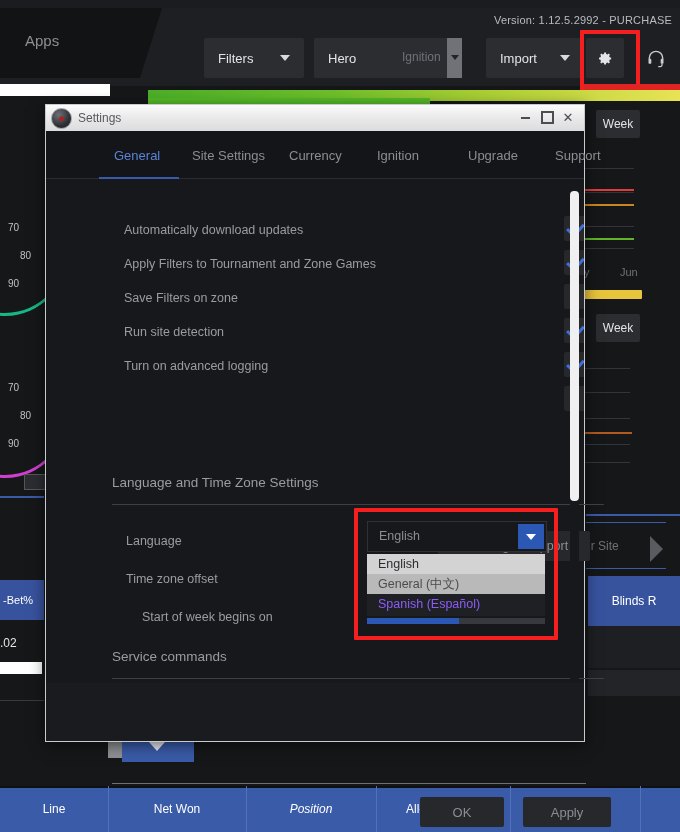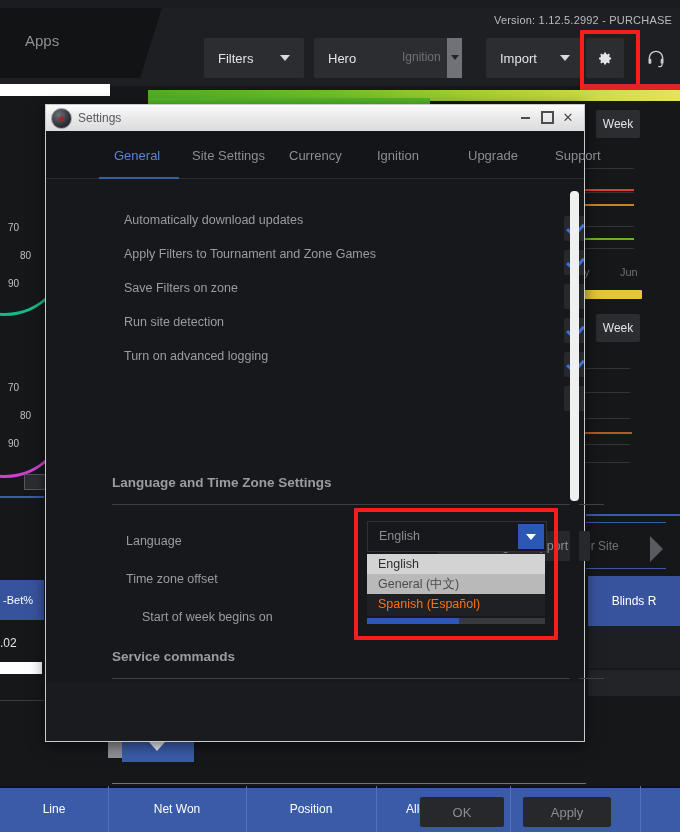--- a/index.html
+++ b/index.html
@@ -86,45 +86,45 @@
   #w-min i{display:block;width:9px;height:2px;background:#4c4d51;font-style:normal;}
   #w-max i{display:block;width:9px;height:9px;border:2px solid #4c4d51;font-style:normal;}
 
   #tabsrow{height:48px;background:#141518;position:relative;display:flex;align-items:center;}
   .tab{color:#8b8d92;font-size:13px;padding:0 0;position:relative;cursor:default;}
   .tab.active{color:#5a83d8;}
   #tab-underline{position:absolute;left:53px;top:46px;width:80px;height:3px;background:#3a5ba8;}
   #tabs-divider{position:absolute;left:0;top:47px;width:538px;height:1px;background:#2a2c31;}
 
   #body{position:absolute;left:0;top:74px;width:538px;height:504px;background:#17181b;overflow:hidden;}
-  .row{position:absolute;left:0;width:500px;height:34px;display:flex;align-items:flex-start;}
+  .row{position:absolute;left:0;width:500px;height:34px;display:flex;align-items:center;}
   .row .txt{margin-left:78px;color:#9a9ca1;font-size:12.5px;}
   .cbx{position:absolute;left:518px;width:25px;height:25px;background:#26282c;border-radius:2px;}
   .cbx.on:after{content:"";position:absolute;left:6px;top:4px;width:8px;height:13px;
      border:solid #3f6fd8;border-width:0 3px 3px 0;transform:rotate(42deg);}
   #send-log{position:absolute;left:392px;top:426px;width:152px;height:30px;background:#26282c;
      color:#8b8d92;font-size:12.5px;display:flex;align-items:center;justify-content:center;border-radius:2px;}
-  .sect{position:absolute;left:66px;color:#9a9ca1;font-size:13.5px;font-weight:bold;}
+  .sect{position:absolute;left:66px;color:#9a9ca1;font-size:13.5px;}
   .hr{position:absolute;left:66px;width:492px;height:1px;background:#3d3f44;}
   #lang-label{position:absolute;left:80px;color:#9a9ca1;font-size:12.5px;}
   #tz-label{position:absolute;left:80px;color:#9a9ca1;font-size:12.5px;}
   #sow-label{position:absolute;left:80px;color:#9a9ca1;font-size:12.5px;}
 
   #lang-select{position:absolute;left:367px;top:521px;width:178px;height:29px;background:#17181b;
      border:1px solid #2f3136;}
   #lang-select .val{position:absolute;left:11px;top:7px;color:#8b8d92;font-size:12.5px;}
   #lang-arrow{position:absolute;right:2px;top:2px;width:26px;height:25px;background:#2b57b5;
      display:flex;align-items:center;justify-content:center;}
   #lang-arrow:after{content:"";width:0;height:0;border-left:5px solid transparent;
      border-right:5px solid transparent;border-top:6px solid #ffffff;}
   #lang-list{position:absolute;left:367px;top:554px;width:178px;height:62px;background:#1f2024;}
   .opt{height:20px;display:flex;align-items:center;padding-left:11px;font-size:12.5px;}
   .opt.sel{background:#d3d3d3;color:#2c2d30;}
   .opt.hover{background:#b9b9b9;color:#4b4c4f;}
-  .opt.plain{background:transparent;color:#f97316;}
+  .opt.plain{background:transparent;color:#8b5cf6;}
   #lang-scroll-track{position:absolute;left:367px;top:618px;width:178px;height:6px;background:#37393e;}
   #lang-scroll-thumb{position:absolute;left:367px;top:618px;width:92px;height:6px;background:#2b57b5;}
   #hl-lang{left:354px;top:508px;width:196px;height:124px;}
 
   #dlg-scroll-track{position:absolute;right:5px;top:78px;width:9px;height:496px;background:#17181b;}
   #dlg-scroll-thumb{position:absolute;right:5px;top:86px;width:9px;height:310px;background:#f0f0f0;border-radius:4px;}
 
   #footer-hr{position:absolute;left:66px;top:678px;width:474px;height:1px;background:#6e7075;}
   .dbtn{position:absolute;top:692px;height:30px;color:#8b8d92;font-size:13px;background:#26282c;
      display:flex;align-items:center;justify-content:center;border-radius:2px;}
@@ -225,21 +225,21 @@
   <div class="blue-head" style="left:588px;top:576px;width:92px;height:50px;font-size:12px;">Blinds R</div>
   <div style="position:absolute;left:588px;top:626px;width:92px;height:42px;background:#1e1f22;"></div>
   <div style="position:absolute;left:588px;top:670px;width:92px;height:26px;background:#232428;"></div>
 
   <div class="grid-icon"></div>
   <div class="blue-dd"></div>
 
   <div class="footer"></div>
   <div class="fcell" style="left:0;width:108px;">Line</div>
   <div class="fcell" style="left:108px;width:138px;">Net Won</div>
-  <div class="fcell" style="left:246px;width:130px;">Position</div>
+  <div class="fcell" style="left:246px;width:130px;font-style:italic;">Position</div>
   <div class="fcell" style="left:376px;width:134px;">All-in Equity%</div>
   <div class="fcell" style="left:510px;width:130px;">$EV Diff</div>
 </div>
 
 <div id="dialog">
 
   <div id="titlebar">
     <div id="app-icon">
         <span class="spade">♠</span>
       </div>

